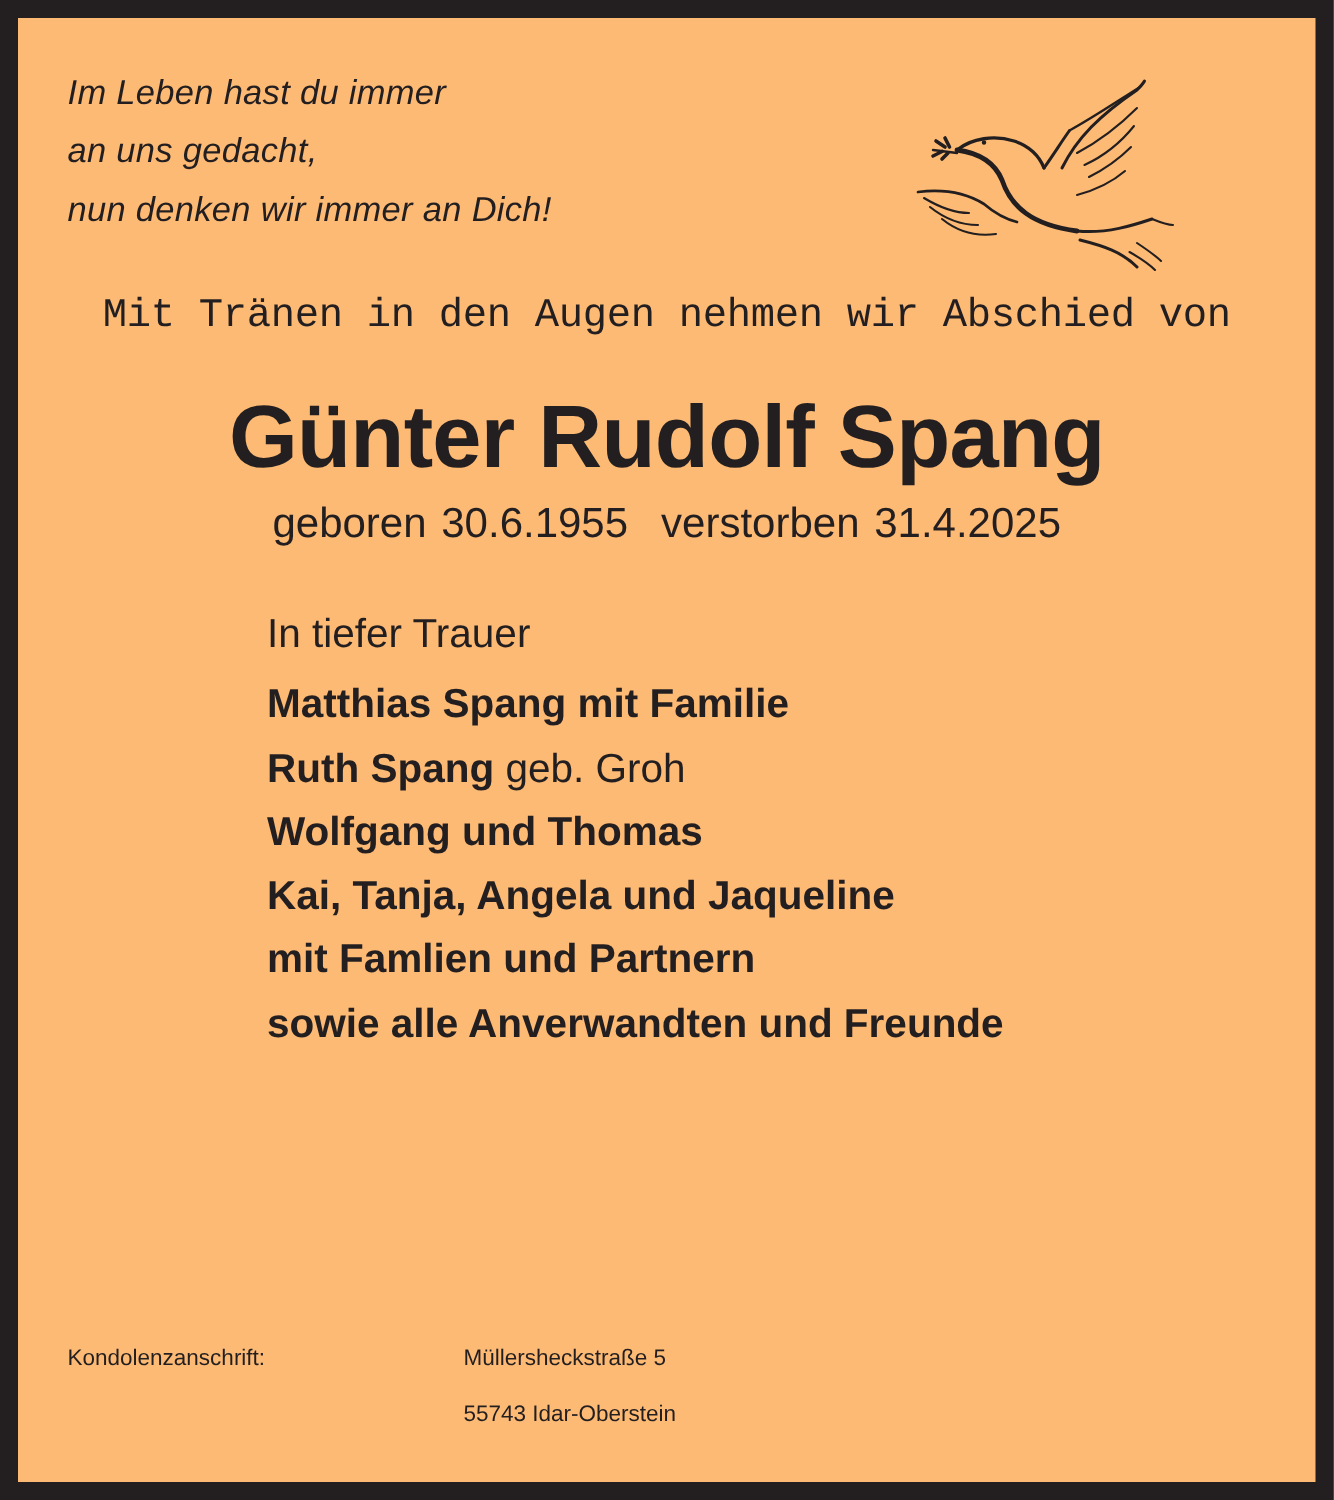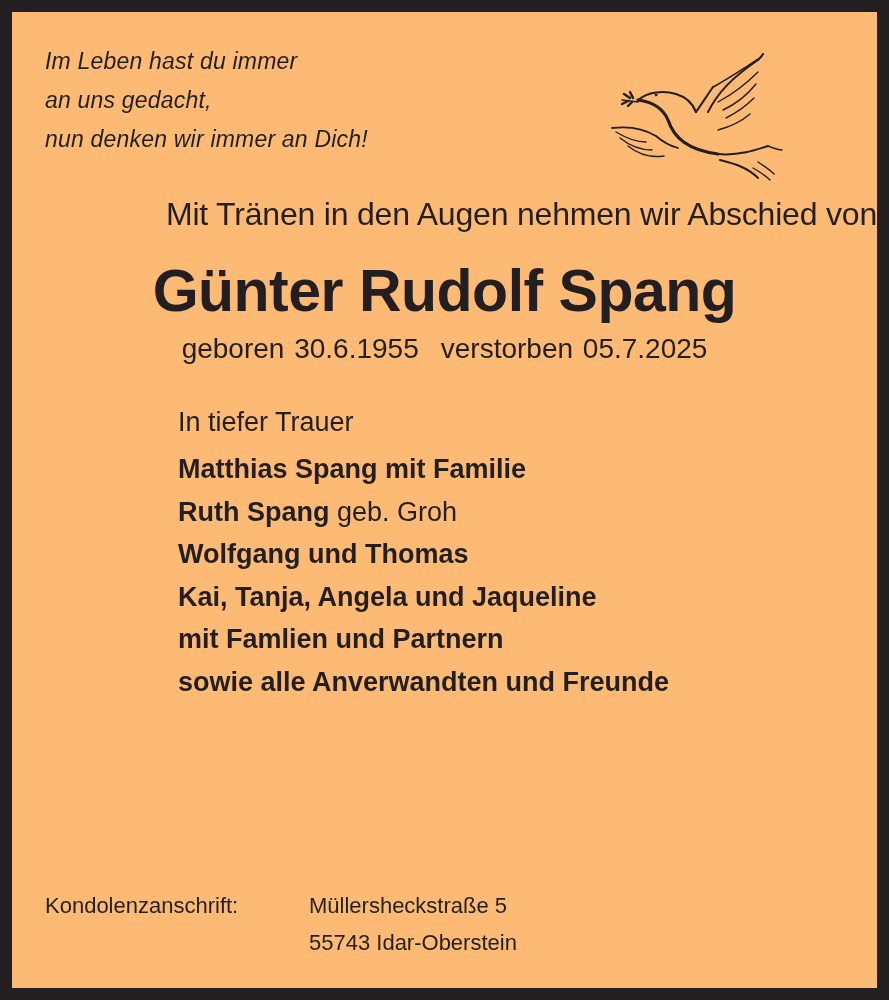--- a/index.html
+++ b/index.html
@@ -10,41 +10,41 @@
     font-family:"Liberation Sans", sans-serif;
   }
   .verse {
     position:absolute; left:33px; top:30px;
     font-style:italic; font-size:23px; line-height:39px; color:#231f20;
     letter-spacing:0.2px;
   }
   .verse div { white-space:nowrap; }
   .dove { position:absolute; left:596px; top:30px; width:180px; height:140px; }
   .intro {
-    position:absolute; left:0; width:100%; top:184px; text-align:right;
-    font-size:32px; letter-spacing:-0.2px;
+    position:absolute; left:0; width:100%; top:184px; text-align:center;
+    font-size:27px; letter-spacing:-0.2px;font-family:Liberation Mono, monospace;
   }
   .name {
     position:absolute; left:0; width:100%; top:245px; text-align:center;
     font-size:59px; font-weight:bold; letter-spacing:-0.5px;
   }
   .dates {
     position:absolute; left:0; width:100%; top:321px; text-align:center;
     font-size:28px; word-spacing:2px;
   }
   .dates .gap { display:inline-block; width:22px; }
   .mourners { position:absolute; left:166px; top:395px; }
   .mourners .lead { font-size:27px; margin-bottom:10px; }
   .mourners .row { font-size:27px; line-height:42.5px; white-space:nowrap; }
   .mourners .row b { font-weight:bold; }
   .funeral {
     position:absolute; left:33px; top:783px; font-size:27px; line-height:40px;
   }
   .address {
-    position:absolute; left:33px; top:875px; font-size:22px; line-height:37px;
+    position:absolute; left:33px; top:875px; font-size:15px; line-height:37px;
     display:grid; grid-template-columns:264px auto;
   }
 </style>
 </head>
 <body>
 
 <div class="frame">
 
   <div class="verse">
     <div>Im Leben hast du immer</div>
@@ -80,21 +80,21 @@
     <path d="M150 120 C156 124, 162 128, 166 132" stroke-width="1.4"></path>
     <path d="M145 126 C152 130, 158 134, 162 138" stroke-width="1.4"></path>
     <path d="M160 104 C165 106, 170 108, 174 108" stroke-width="1.4"></path>
   </svg>
 
   <div class="intro">Mit Tränen in den Augen nehmen wir Abschied von</div>
 
   <div class="name">Günter Rudolf Spang</div>
 
   <div class="dates">
-    <span>geboren 30.6.1955</span><span class="gap"></span><span>verstorben 05.7.2025</span>
+    <span>geboren 30.6.1955</span><span class="gap"></span><span>verstorben 31.4.2025</span>
   </div>
 
   <div class="mourners">
     <div class="lead">In tiefer Trauer</div>
     <div class="row"><b>Matthias Spang mit Familie</b><span></span></div>
     <div class="row"><b>Ruth Spang</b><span> geb. Groh</span></div>
     <div class="row"><b>Wolfgang und Thomas</b><span></span></div>
     <div class="row"><b>Kai, Tanja, Angela und Jaqueline</b><span></span></div>
     <div class="row"><b>mit Famlien und Partnern</b><span></span></div>
     <div class="row"><b>sowie alle Anverwandten und Freunde</b><span></span></div>

